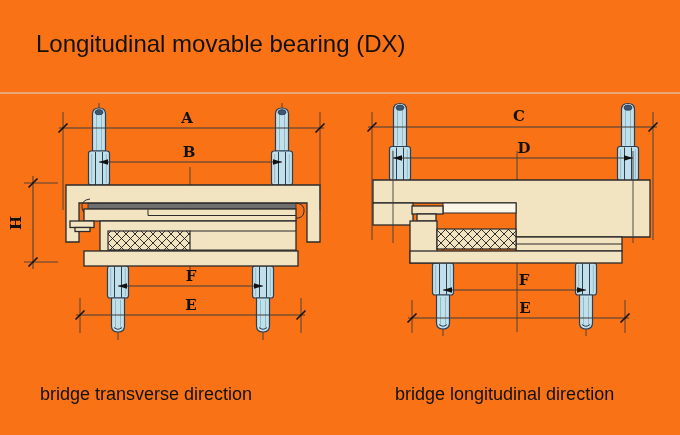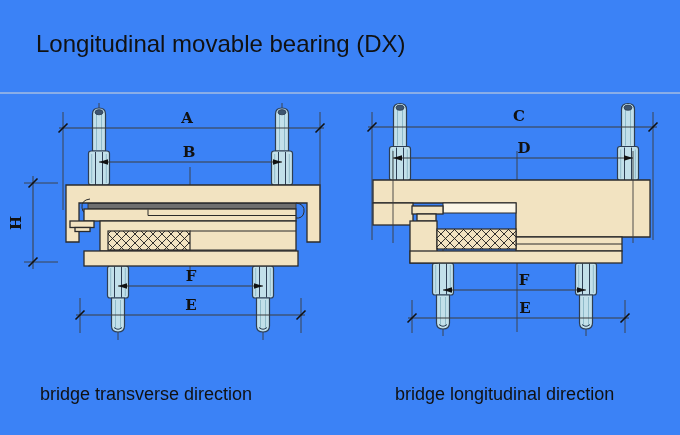--- a/index.html
+++ b/index.html
@@ -1,16 +1,16 @@
 <!DOCTYPE html>
 <html style="--plate_beige: #f2e3c1; --recess_fill: #fbf6e8; --steel_gray: #6f6f6f; --bolt_fill: #c2e0ea; --bolt_shade: #8fbac9; --bolt_outline: #2d3e54; --bolt_cap: #3e5670; --outline: #2b2b2b; --dim_line: #3c3c3c; --frame_line: #d9d9d9; --text: #111111;"><head>
 <meta charset="utf-8">
 <style>
   html,body{margin:0;padding:0;background:#ffffff;}
-  .stage{position:relative;width:680px;height:435px;background:#3b82f6;overflow:hidden;}
+  .stage{position:relative;width:680px;height:435px;background:#f97316;overflow:hidden;}
   svg{display:block;}
   .title-text{font-family:"Liberation Sans",sans-serif;font-size:24px;fill:var(--text,#111);}
   .caption-text{font-family:"Liberation Sans",sans-serif;font-size:18px;fill:var(--text,#111);}
   .dim-label{font-family:"DejaVu Serif",serif;font-weight:bold;font-size:15px;fill:var(--text,#111);}
   .plate{fill:var(--plate_beige,#f2e3c1);stroke:var(--outline,#2b2b2b);stroke-width:1.3;}
   .plate-fill{fill:var(--plate_beige,#f2e3c1);}
   .recess{fill:var(--recess_fill,#fbf6e8);stroke:var(--outline,#2b2b2b);stroke-width:1;}
   .inner-line{stroke:var(--outline,#2b2b2b);stroke-width:1;fill:none;}
   .gray-band{fill:var(--steel_gray,#6f6f6f);stroke:var(--outline,#2b2b2b);stroke-width:0.8;}
   .bolt-body{fill:var(--bolt_fill,#c2e0ea);stroke:var(--bolt_outline,#2d3e54);stroke-width:1.2;}

